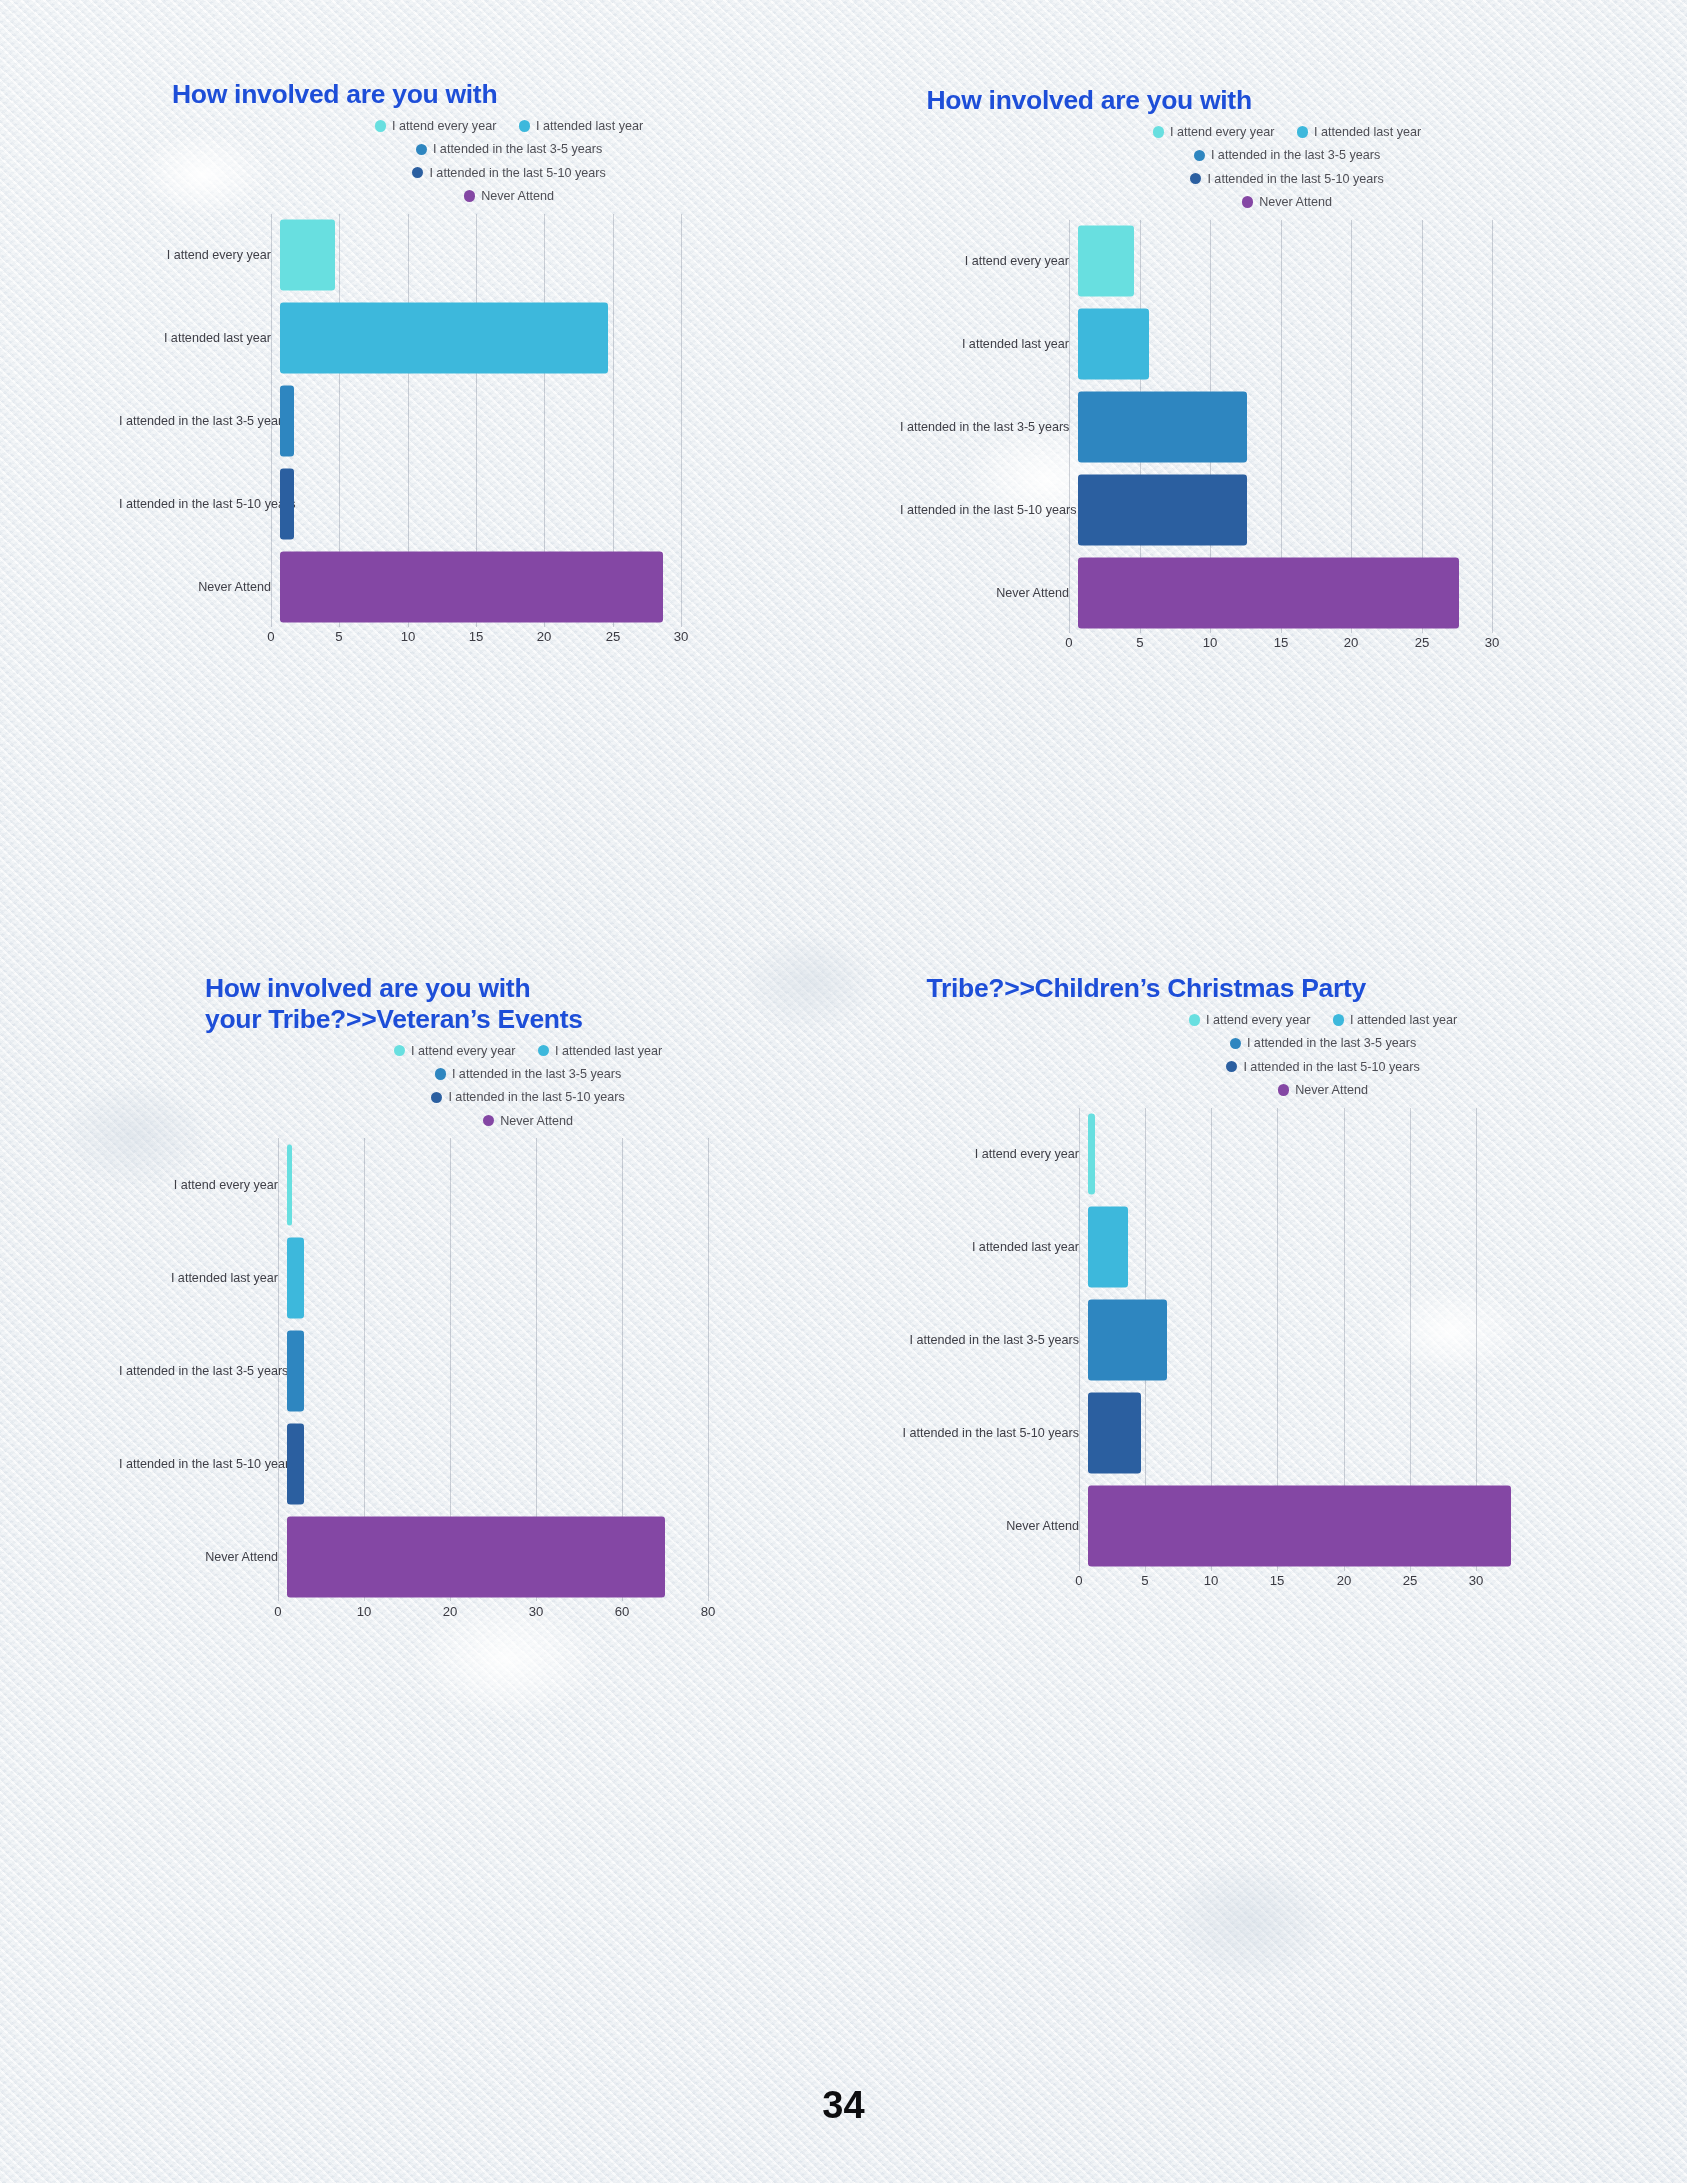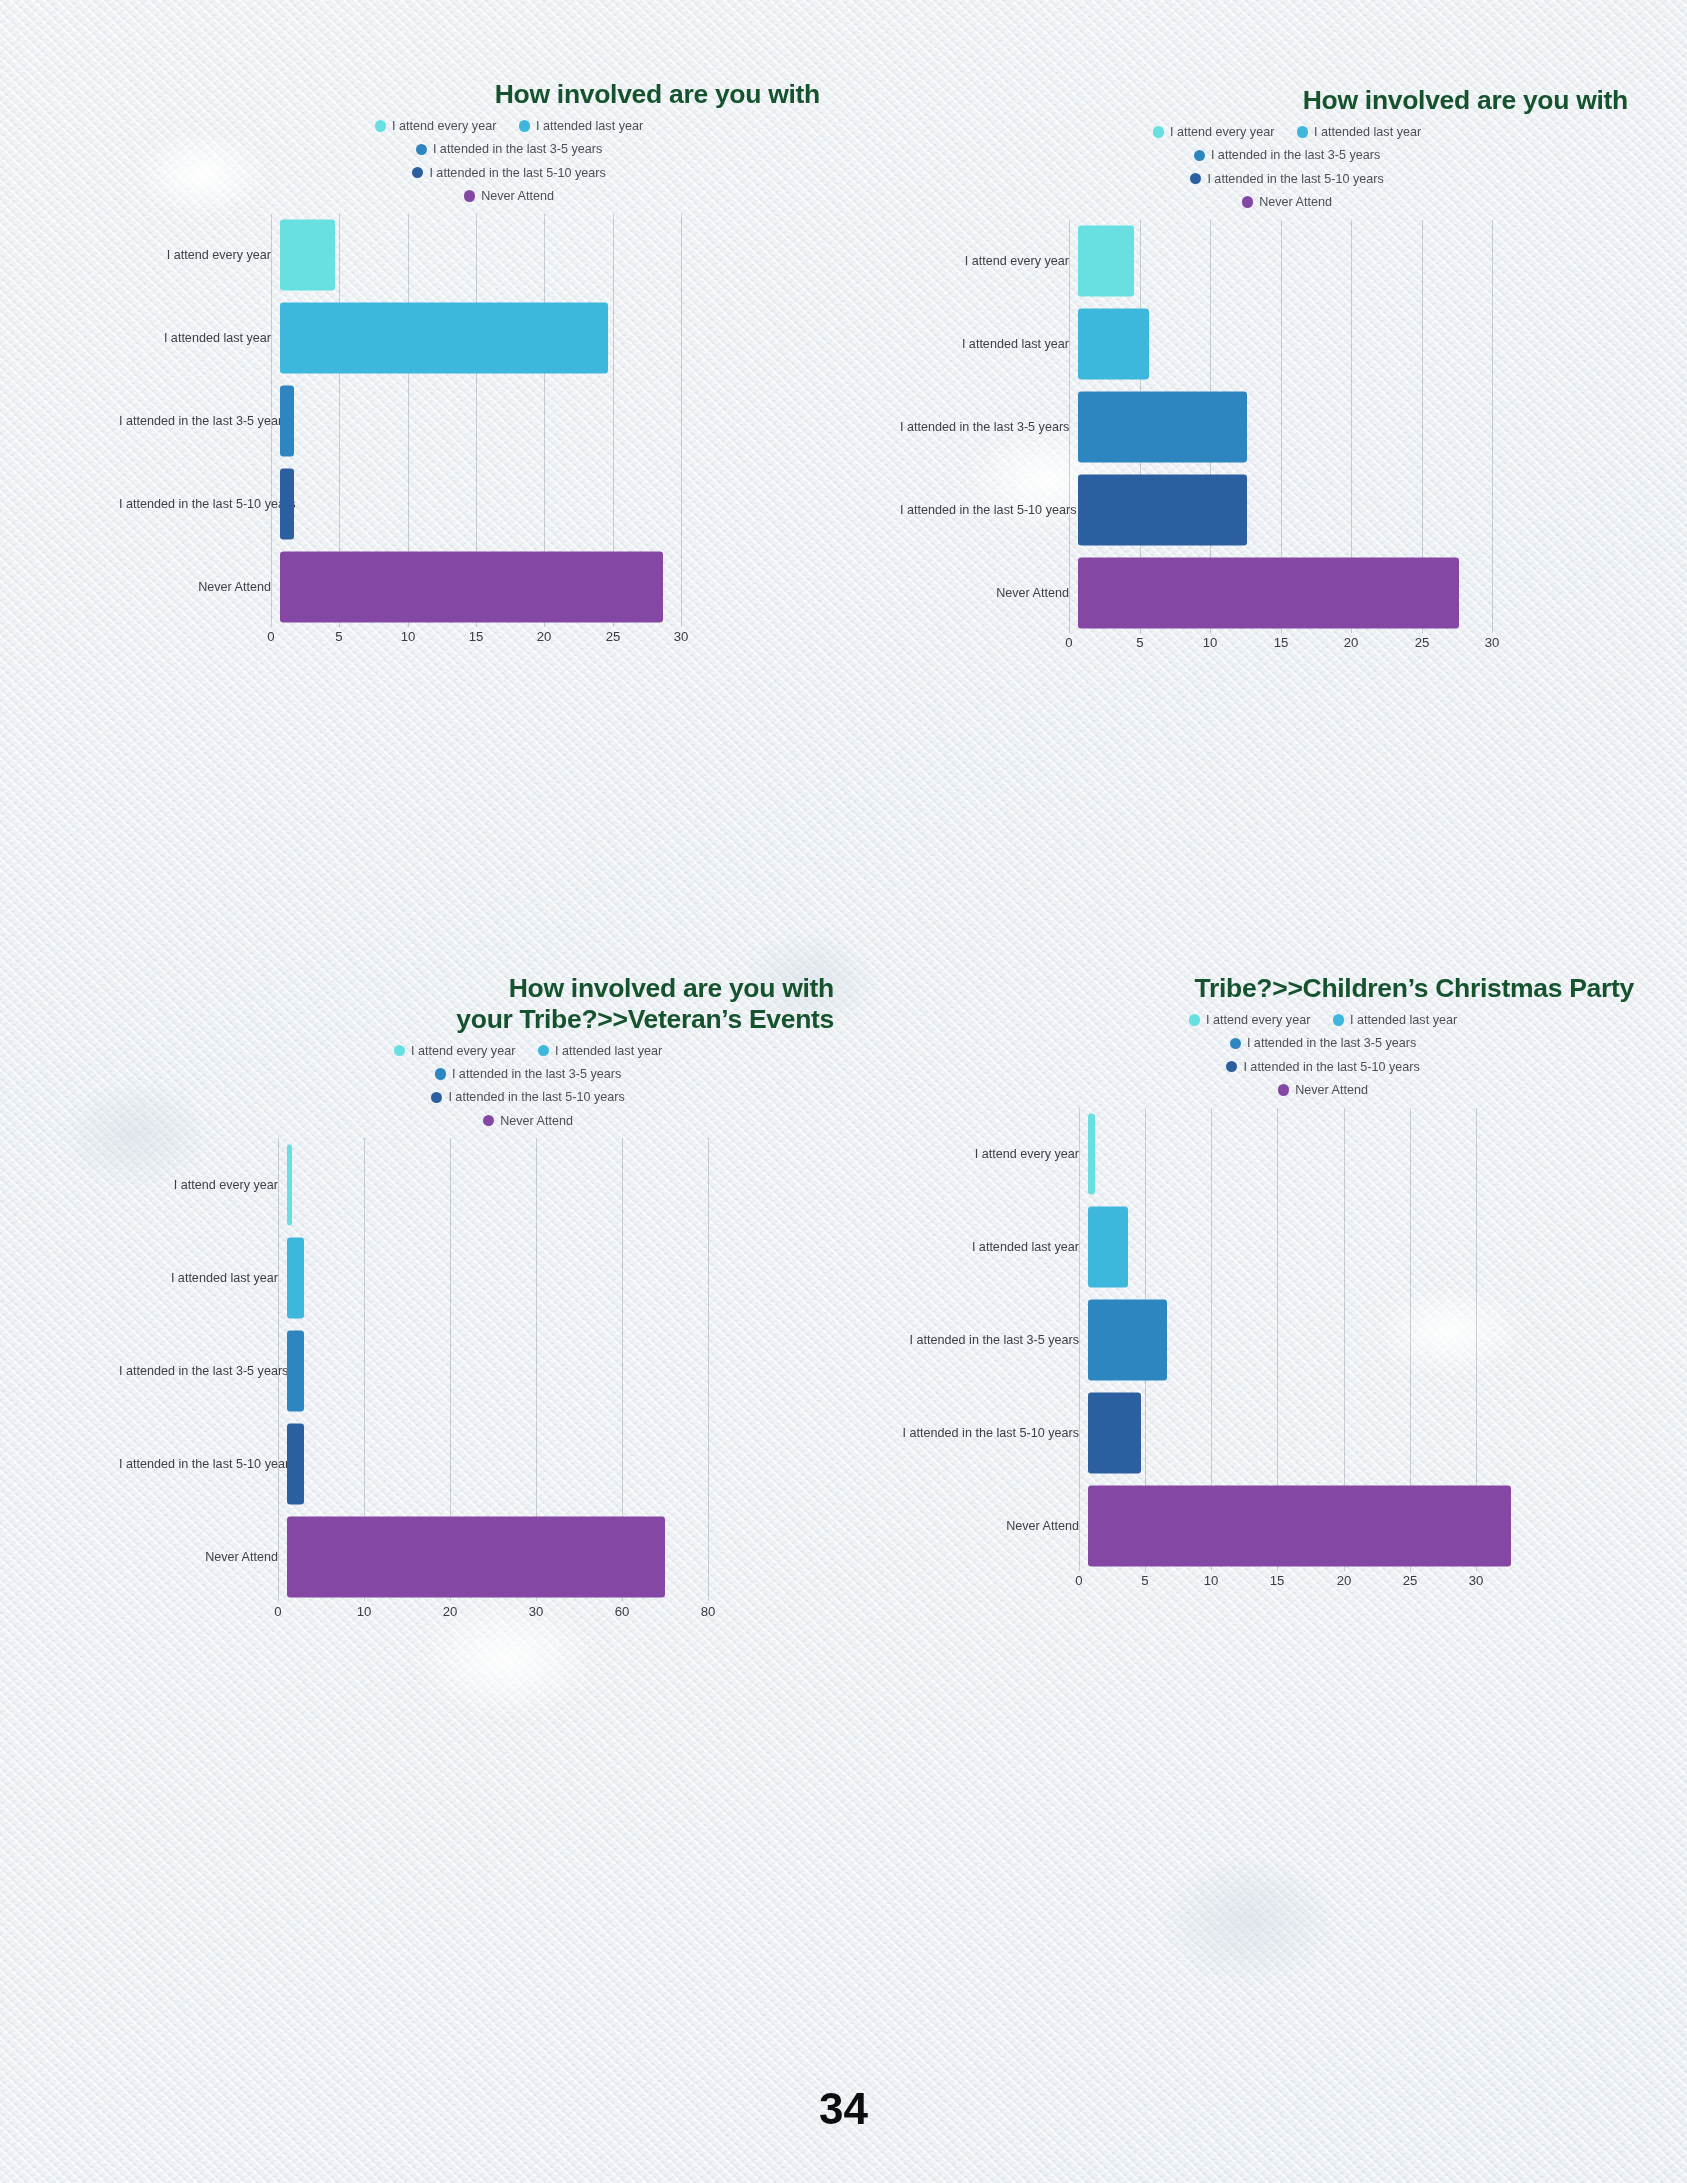--- a/index.html
+++ b/index.html
@@ -38,22 +38,22 @@
     position: absolute;
     inset: 0;
   }
 
   
   .chart-panel {
     position: absolute;
   }
   .chart-title {
     font-weight: bold;
-    color: #14532d;
-    text-align: right;
+    color: #1d4ed8;
+    text-align: left;
     line-height: 1.16;
     letter-spacing: -0.3px;
   }
   .legend {
     margin-top: 9.3px;
   }
   .legend-row {
     display: flex;
     align-items: center;
     justify-content: center;
@@ -136,21 +136,21 @@
     font-size: 13.2px;
     color: #3a3a42;
     font-family: "Liberation Sans", sans-serif;
   }
 
   .page-number {
     position: absolute;
     left: 0;
     right: 0;
     text-align: center;
-    font-size: 44px;
+    font-size: 38px;
     font-weight: bold;
     color: #0d0d0f;
     font-family: "Liberation Sans", sans-serif;
   }
 </style>
 </head>
 <body>
 
 <div class="paper-texture"></div>
 

